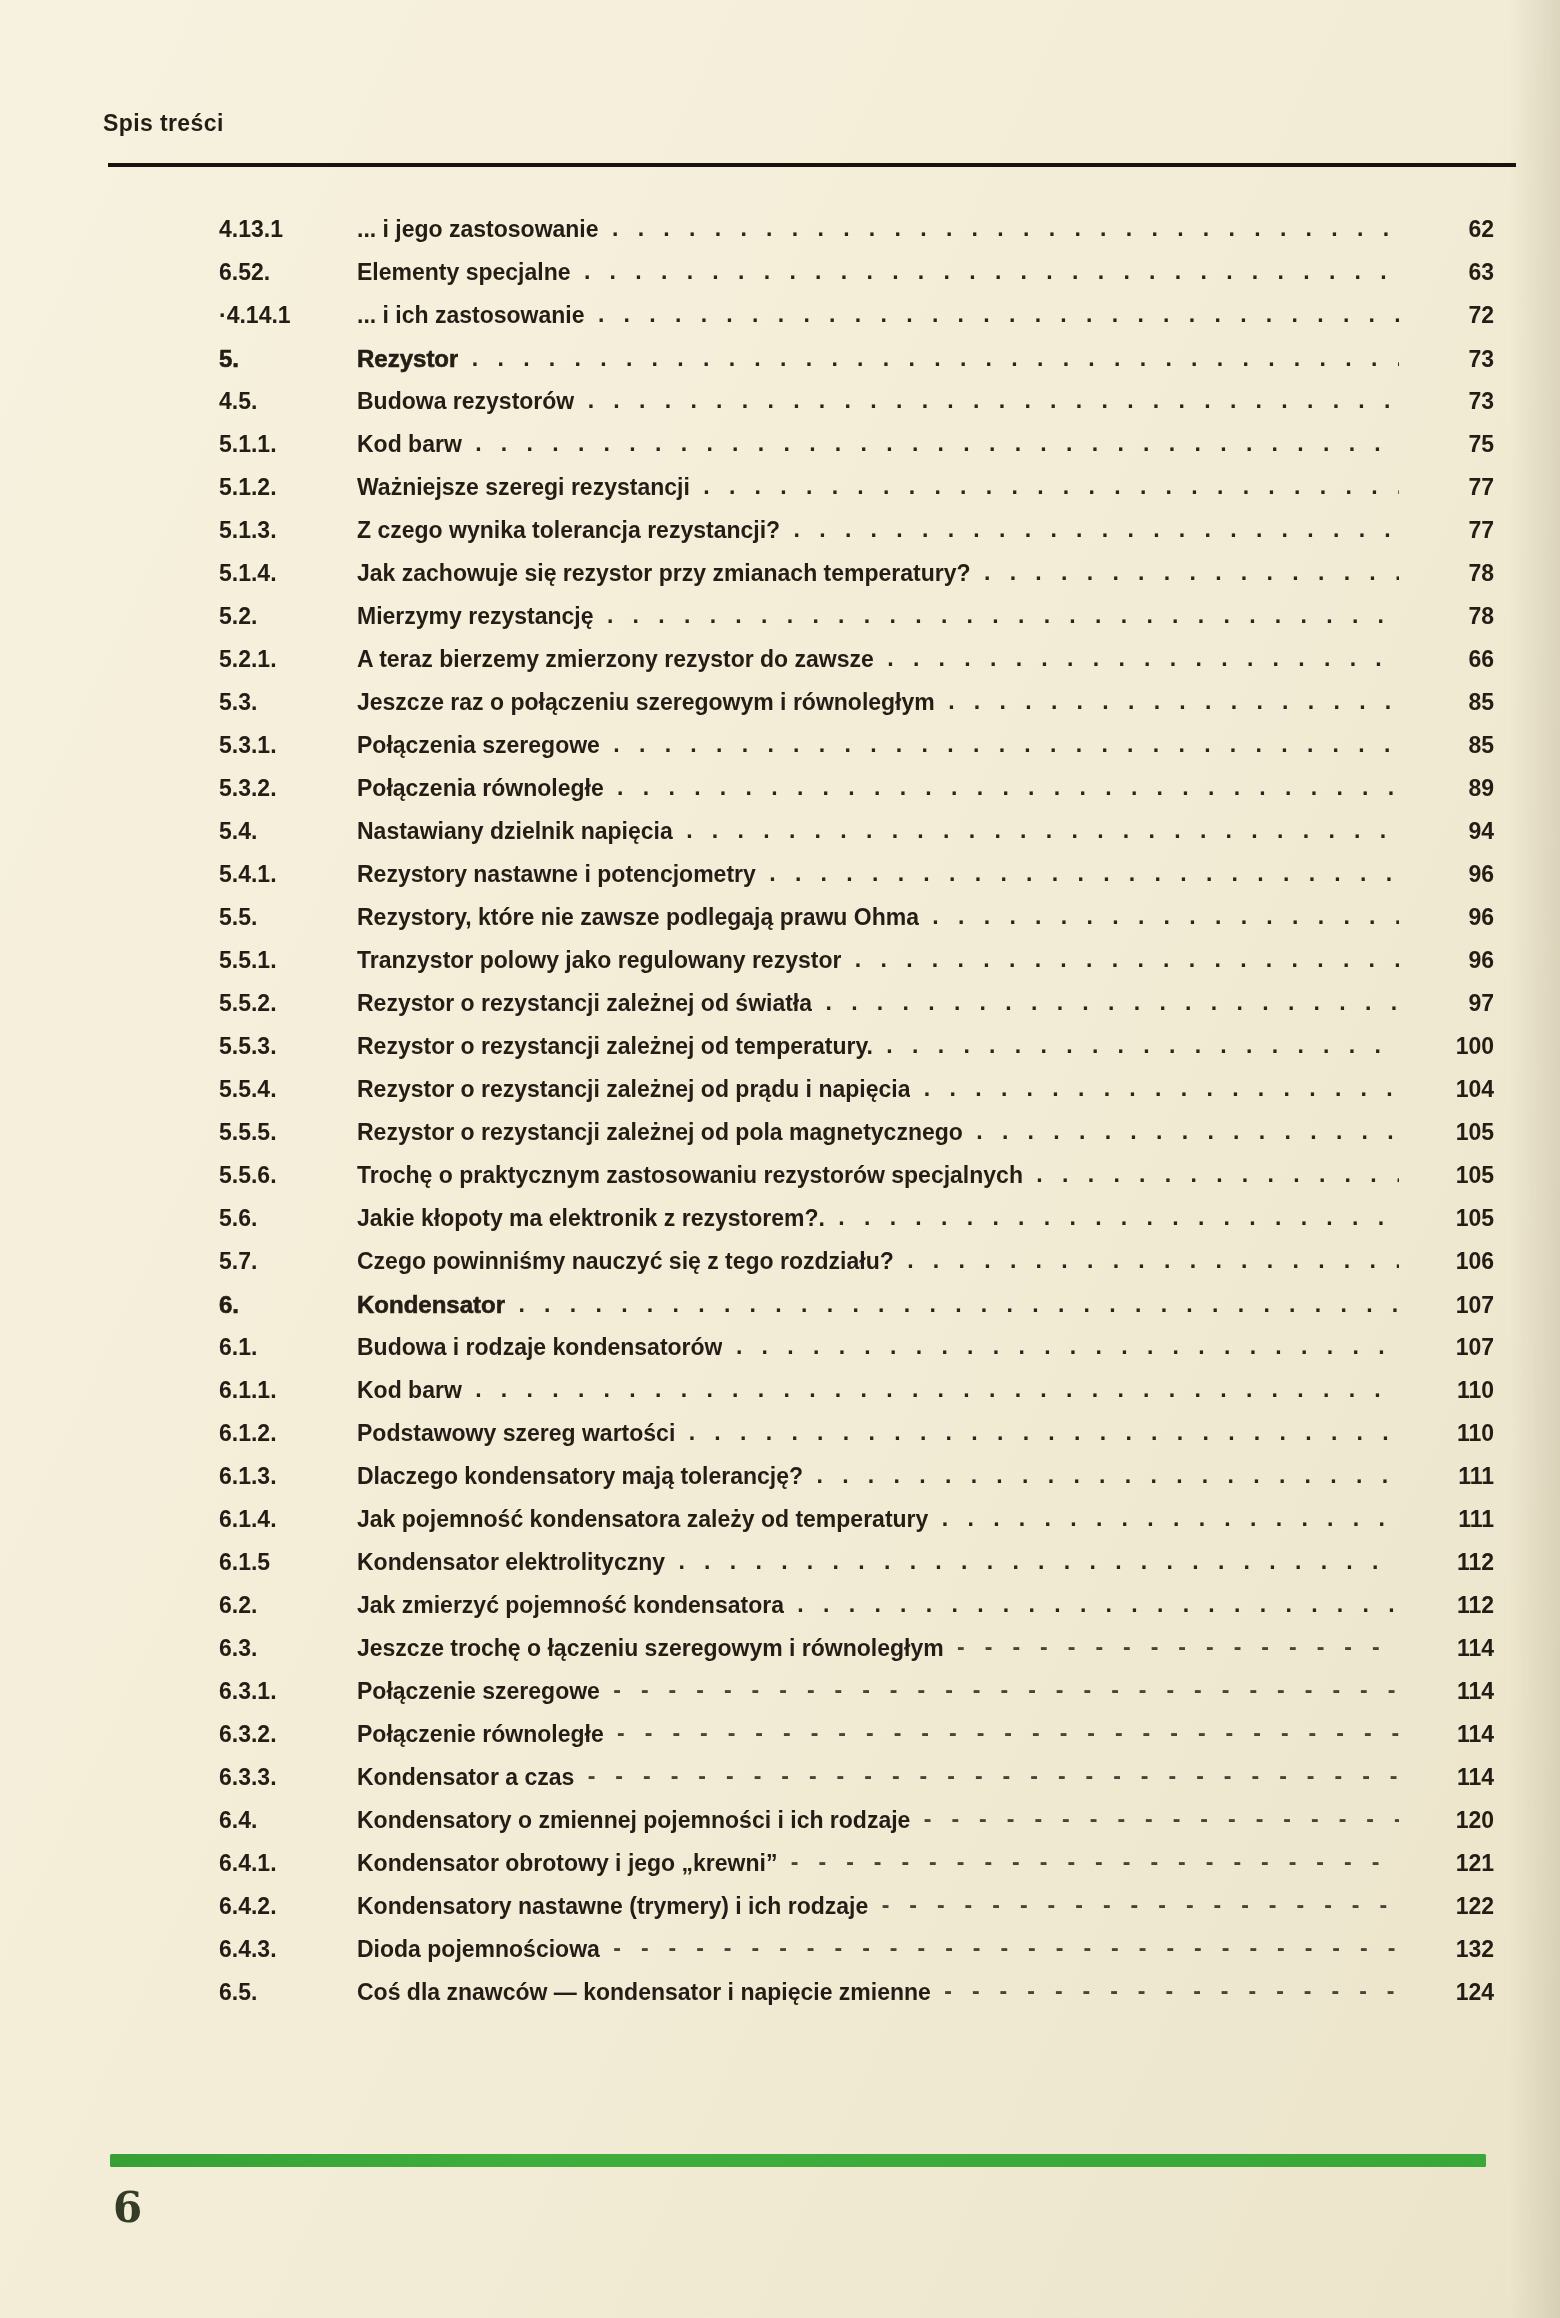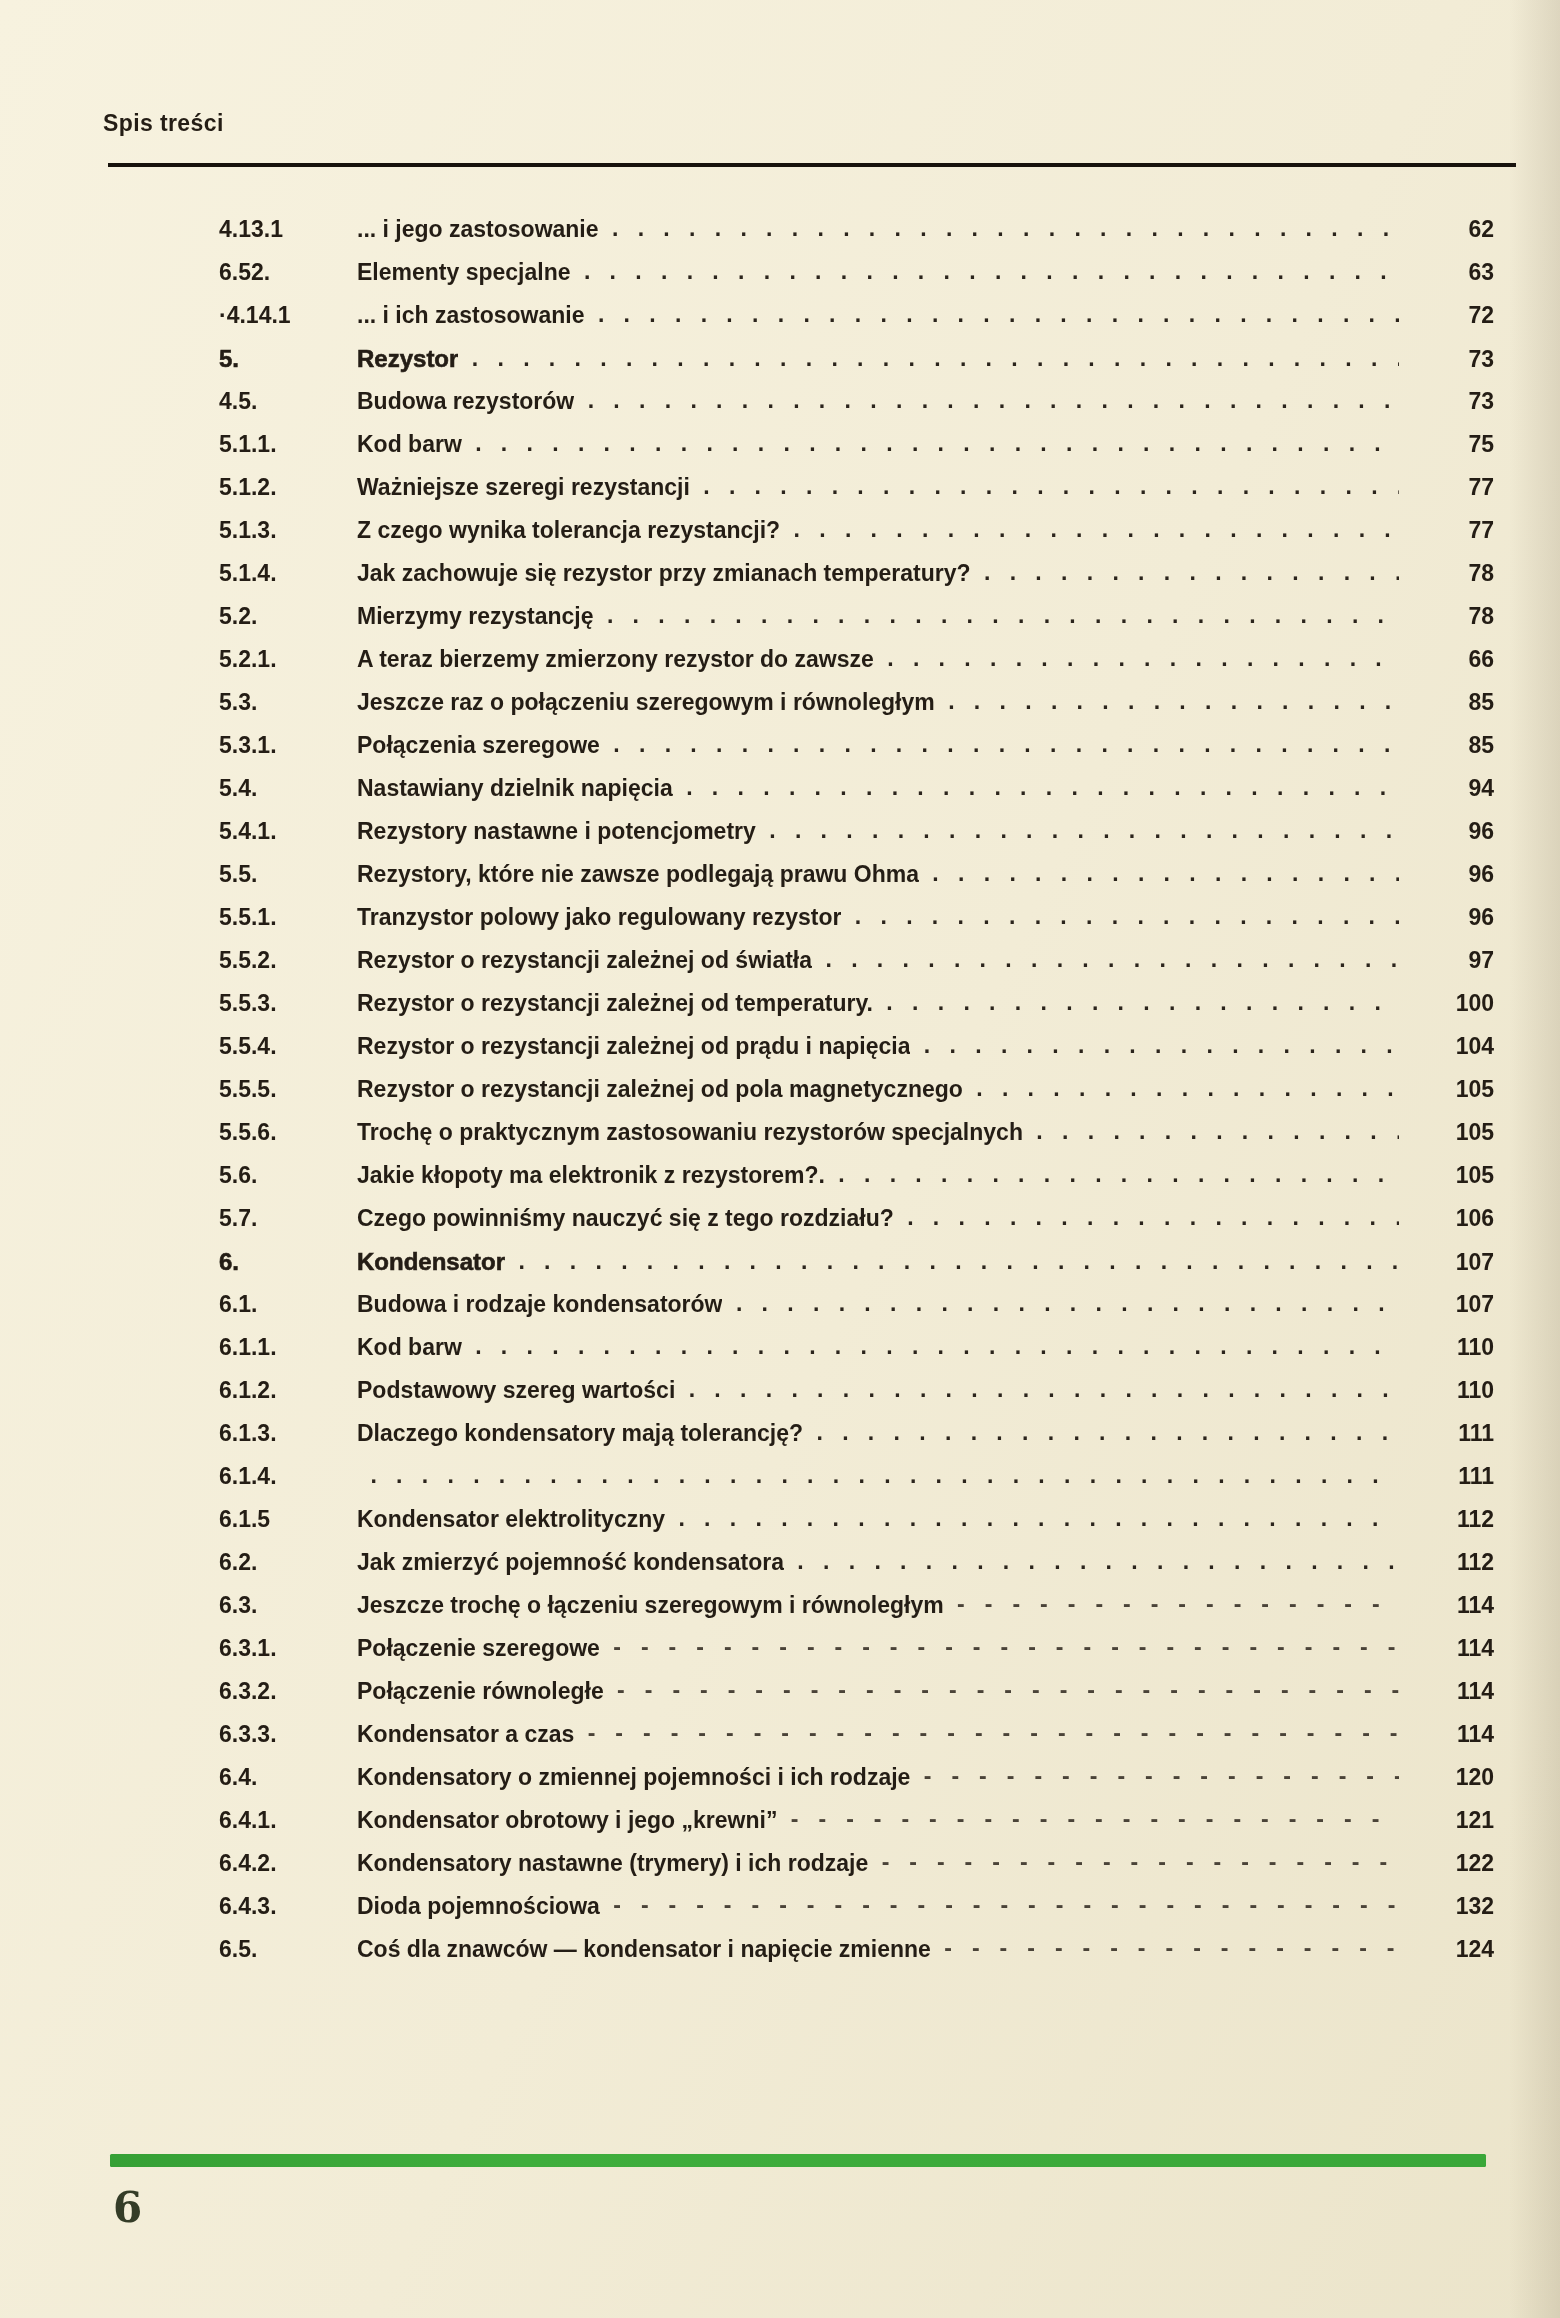--- a/index.html
+++ b/index.html
@@ -194,20 +194,26 @@
     <span class="pg">85</span>
   </div>
 
   <div class="row">
     <span class="num">5.3.1.</span>
     <span class="title">Połączenia szeregowe</span>
     <span class="leader"></span>
     <span class="pg">85</span>
   </div>
 
+  <div class="row">
+    <span class="num">5.3.2.</span>
+    <span class="title">Połączenia równoległe</span>
+    <span class="leader"></span>
+    <span class="pg">89</span>
+  </div>
 
   <div class="row">
     <span class="num">5.4.</span>
     <span class="title">Nastawiany dzielnik napięcia</span>
     <span class="leader"></span>
     <span class="pg">94</span>
   </div>
 
   <div class="row">
     <span class="num">5.4.1.</span>
@@ -309,20 +315,21 @@
 
   <div class="row">
     <span class="num">6.1.3.</span>
     <span class="title">Dlaczego kondensatory mają tolerancję?</span>
     <span class="leader"></span>
     <span class="pg">111</span>
   </div>
 
   <div class="row">
     <span class="num">6.1.4.</span>
+    <span class="title">Jak pojemność kondensatora zależy od temperatury</span>
     <span class="leader"></span>
     <span class="pg">111</span>
   </div>
 
   <div class="row">
     <span class="num">6.1.5</span>
     <span class="title">Kondensator elektrolityczny</span>
     <span class="leader"></span>
     <span class="pg">112</span>
   </div>

